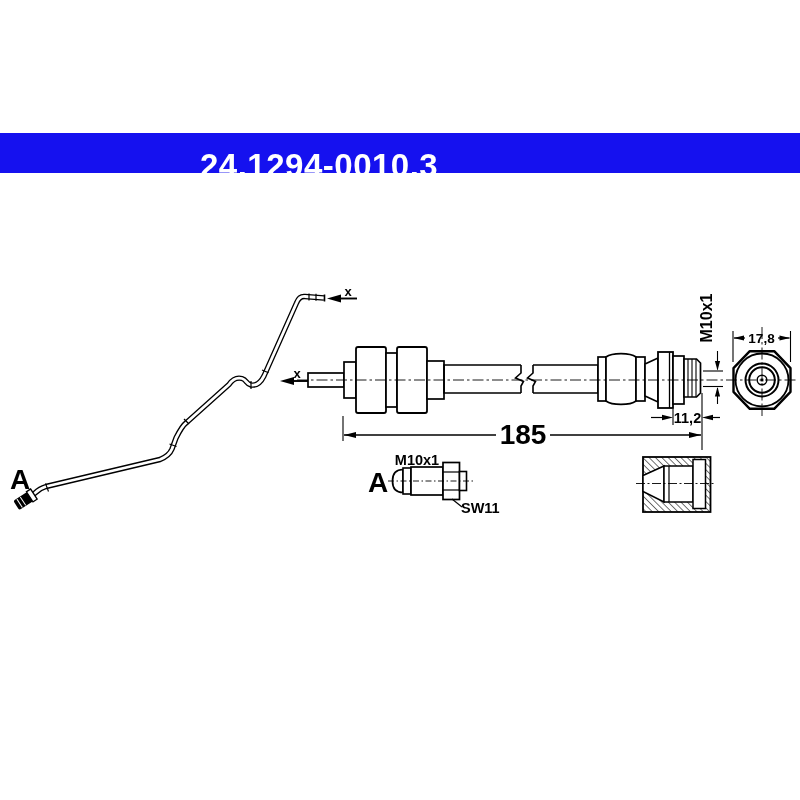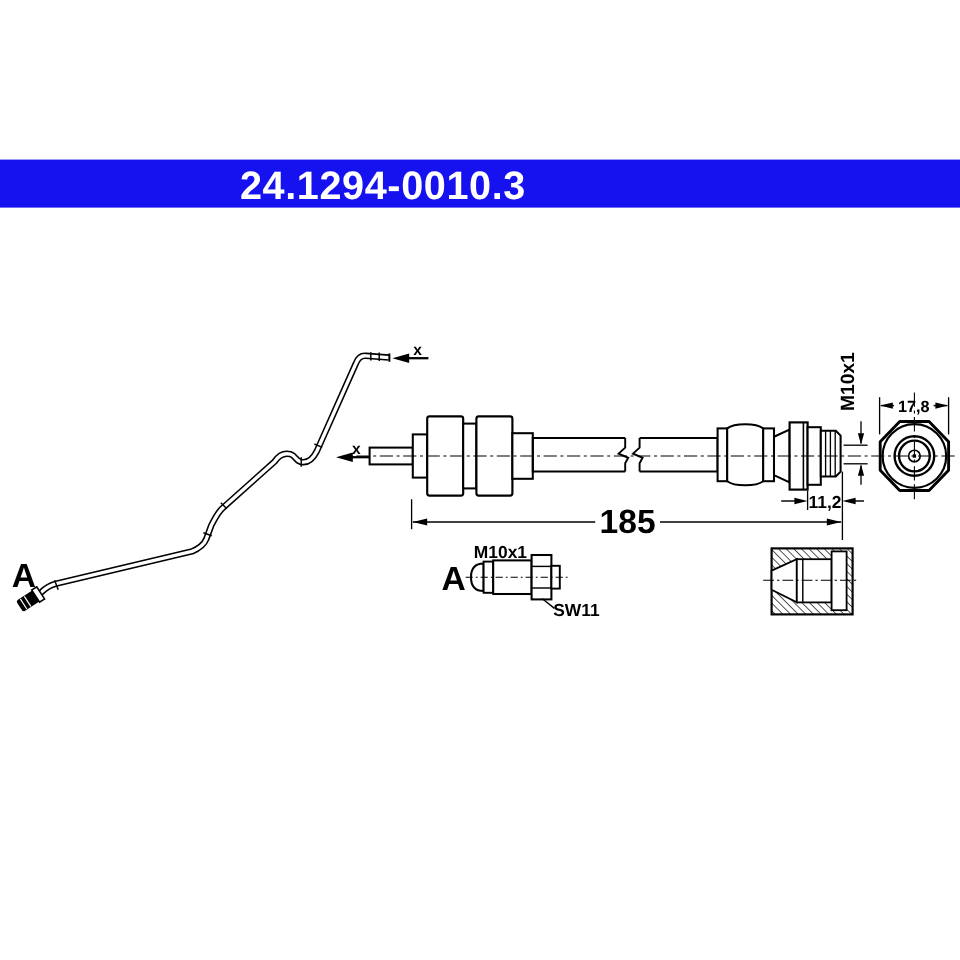--- a/index.html
+++ b/index.html
@@ -2,21 +2,21 @@
 <html><head>
 <meta charset="utf-8">
 <style>
   html,body{margin:0;padding:0;background:#ffffff;}
   #stage{position:relative;width:800px;height:800px;background:#ffffff;overflow:hidden;
          font-family:"Liberation Sans",sans-serif;}
   #header-bar{position:absolute;left:0;top:133px;width:800px;height:40px;background:#1511ef;
               display:flex;align-items:center;}
   #header-bar .hdr-txt{color:#ffffff;font-weight:bold;font-size:33px;letter-spacing:0.5px;
                        white-space:pre;line-height:40px;}
-  #part-number{position:absolute;left:200px;top:2px;}
+  #part-number{position:absolute;left:200px;top:13px;}
   #ref-number{position:absolute;left:508px;top:0;margin-top:36px;}
   svg{position:absolute;left:0;top:0;}
   .lbl{font-family:"Liberation Sans",sans-serif;font-weight:bold;fill:#000;}
 </style>
 </head>
 <body>
 
 <div id="stage">
 
   <div id="header-bar">

